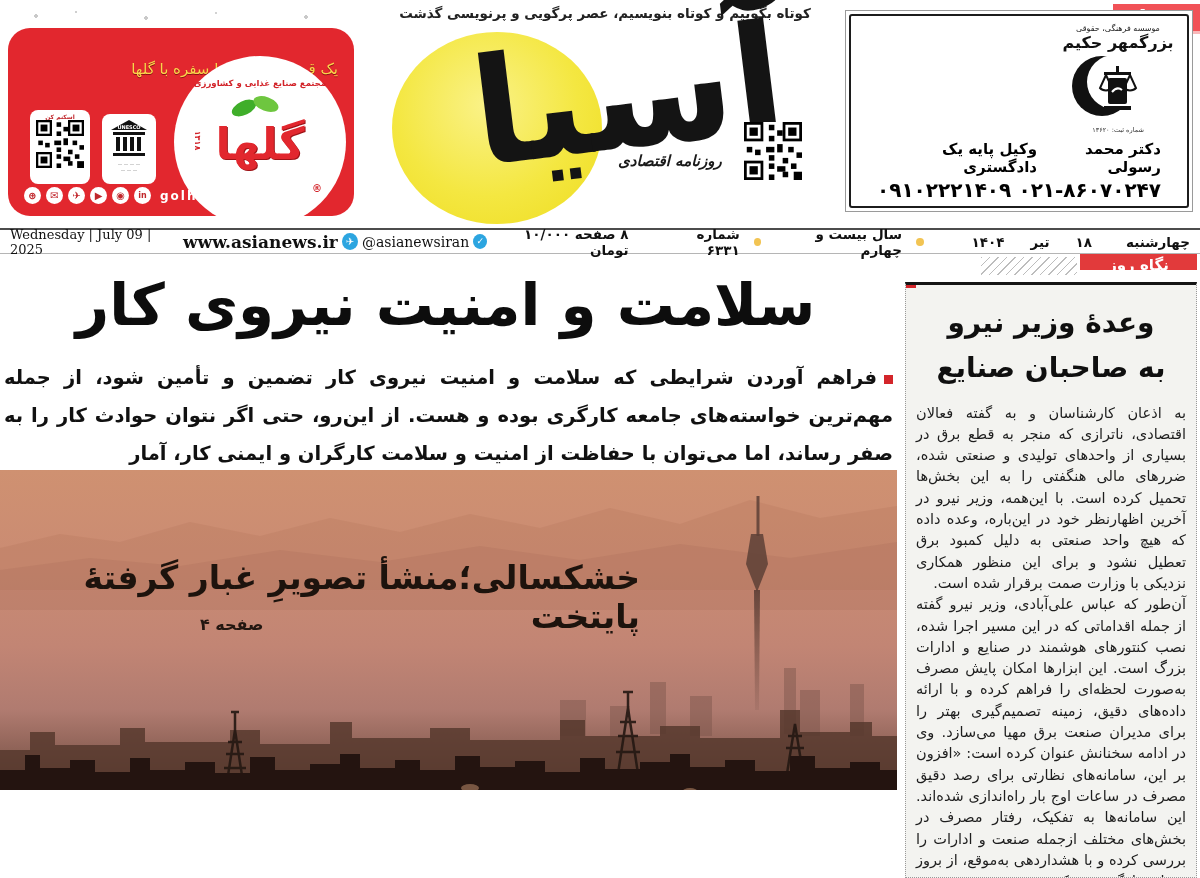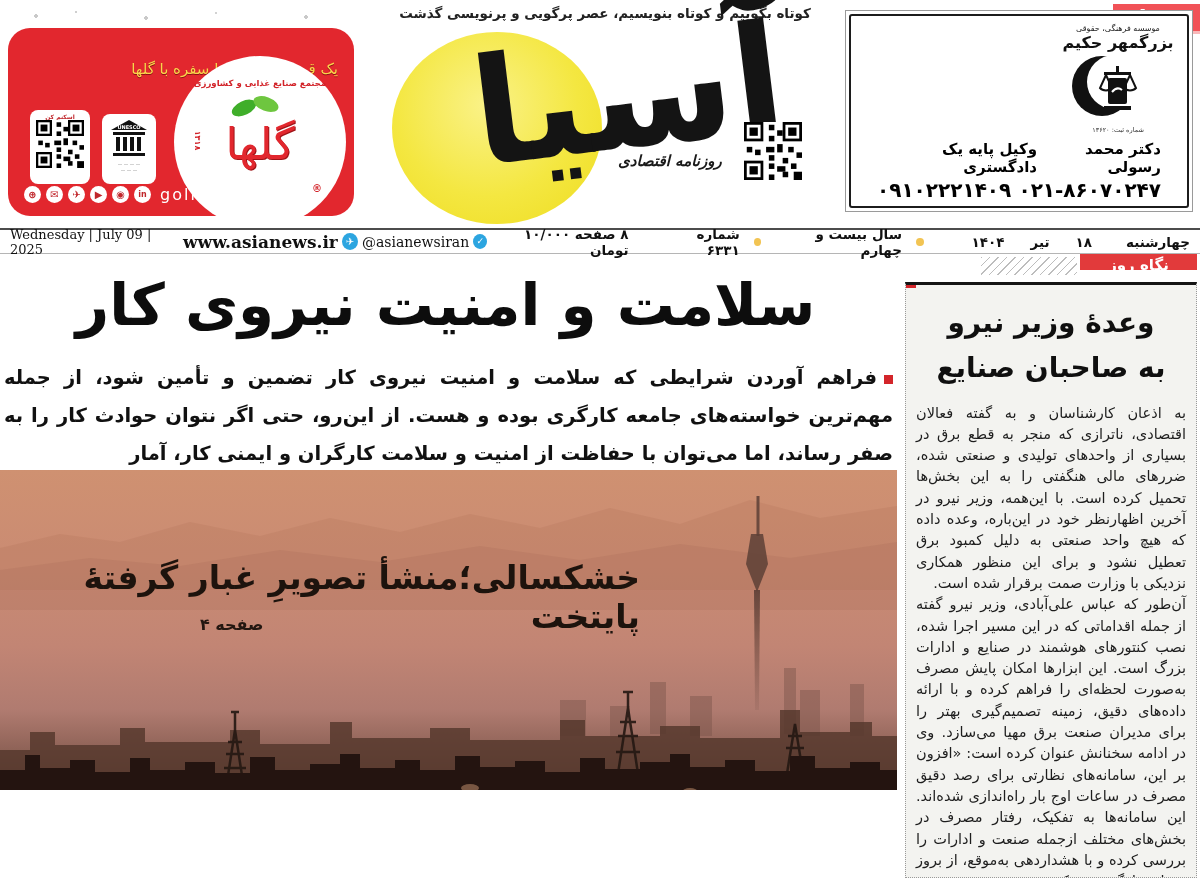--- a/index.html
+++ b/index.html
@@ -21,34 +21,34 @@
   .golha-red { position:absolute; left:2px; top:24px; right:4px; bottom:10px;
     background:#e2272e; border-radius:22px; overflow:visible; }
   .golha-slogan { position:absolute; right:16px; top:32px; color:#f9d64b; font-size:15px;
     font-weight:normal; text-shadow:0 1px 0 #8d1014;margin-left:44px; }
   .golha-circle { position:absolute; right:8px; top:28px; width:172px; height:172px;
     border-radius:50%; background:#fff; }
   .golha-org { position:absolute; top:22px; left:0; right:0; text-align:center; color:#d22228;
     font-size:8.5px; font-weight:bold; }
   .golha-leaves { position:absolute; left:48px; top:36px; }
   .golha-brand { position:absolute; left:0; right:0; top:62px; text-align:center; color:#e2272e;
-    font-size:44px; font-weight:normal; letter-spacing:-1px;
+    font-size:44px; font-weight:bold; letter-spacing:-1px;
     text-shadow:1px 1px 0 #9e1317; }
   .golha-r { position:absolute; right:24px; bottom:34px; font-size:10px; color:#d22228; font-weight:bold;}
   .golha-year { position:absolute; left:14px; top:80px; color:#d22228; font-size:8px;
     transform:rotate(90deg); font-weight:bold; }
   .wbox { position:absolute; background:#fff; border-radius:8px; }
   .qr-box { left:22px; top:82px; width:60px; height:74px; padding:3px 6px; }
   .qr-label { font-size:6px; color:#c0262b; text-align:center; font-weight:bold; }
   .unesco-box { left:94px; top:86px; width:54px; height:70px; padding:4px 7px; }
   .unesco-caption { font-size:4.5px; color:#777; text-align:center; line-height:1.3; }
   .social-row { position:absolute; left:16px; bottom:12px; display:flex; align-items:center; gap:5px; }
   .soc { width:17px; height:17px; border-radius:50%; background:#fff; color:#c0262b;
     font-size:10px; line-height:17px; text-align:center; font-weight:bold; overflow:hidden;}
-  .soc-handle { color:#fff; font-weight:normal; font-size:16px; letter-spacing:2px; margin-left:4px;}
+  .soc-handle { color:#fff; font-weight:bold; font-size:12px; letter-spacing:2px; margin-left:4px;}
 
   
   .brand { position:absolute; left:368px; top:0; width:474px; height:226px; }
   .brand-tagline { position:absolute; top:5px; left:0; right:0; text-align:center;
     font-size:13.5px; font-weight:600; color:#222; }
   .sun { position:absolute; left:24px; top:32px; width:210px; height:192px; border-radius:50%;
     background:radial-gradient(circle at 45% 38%, #faf288 0%, #f4e741 55%, #eedc1e 100%); }
   .asia-title { position:absolute; left:40px; top:-14px; width:440px; text-align:center;
     font-size:148px; line-height:220px; font-weight:bold; color:#141414;
     transform:rotate(-7deg); }

